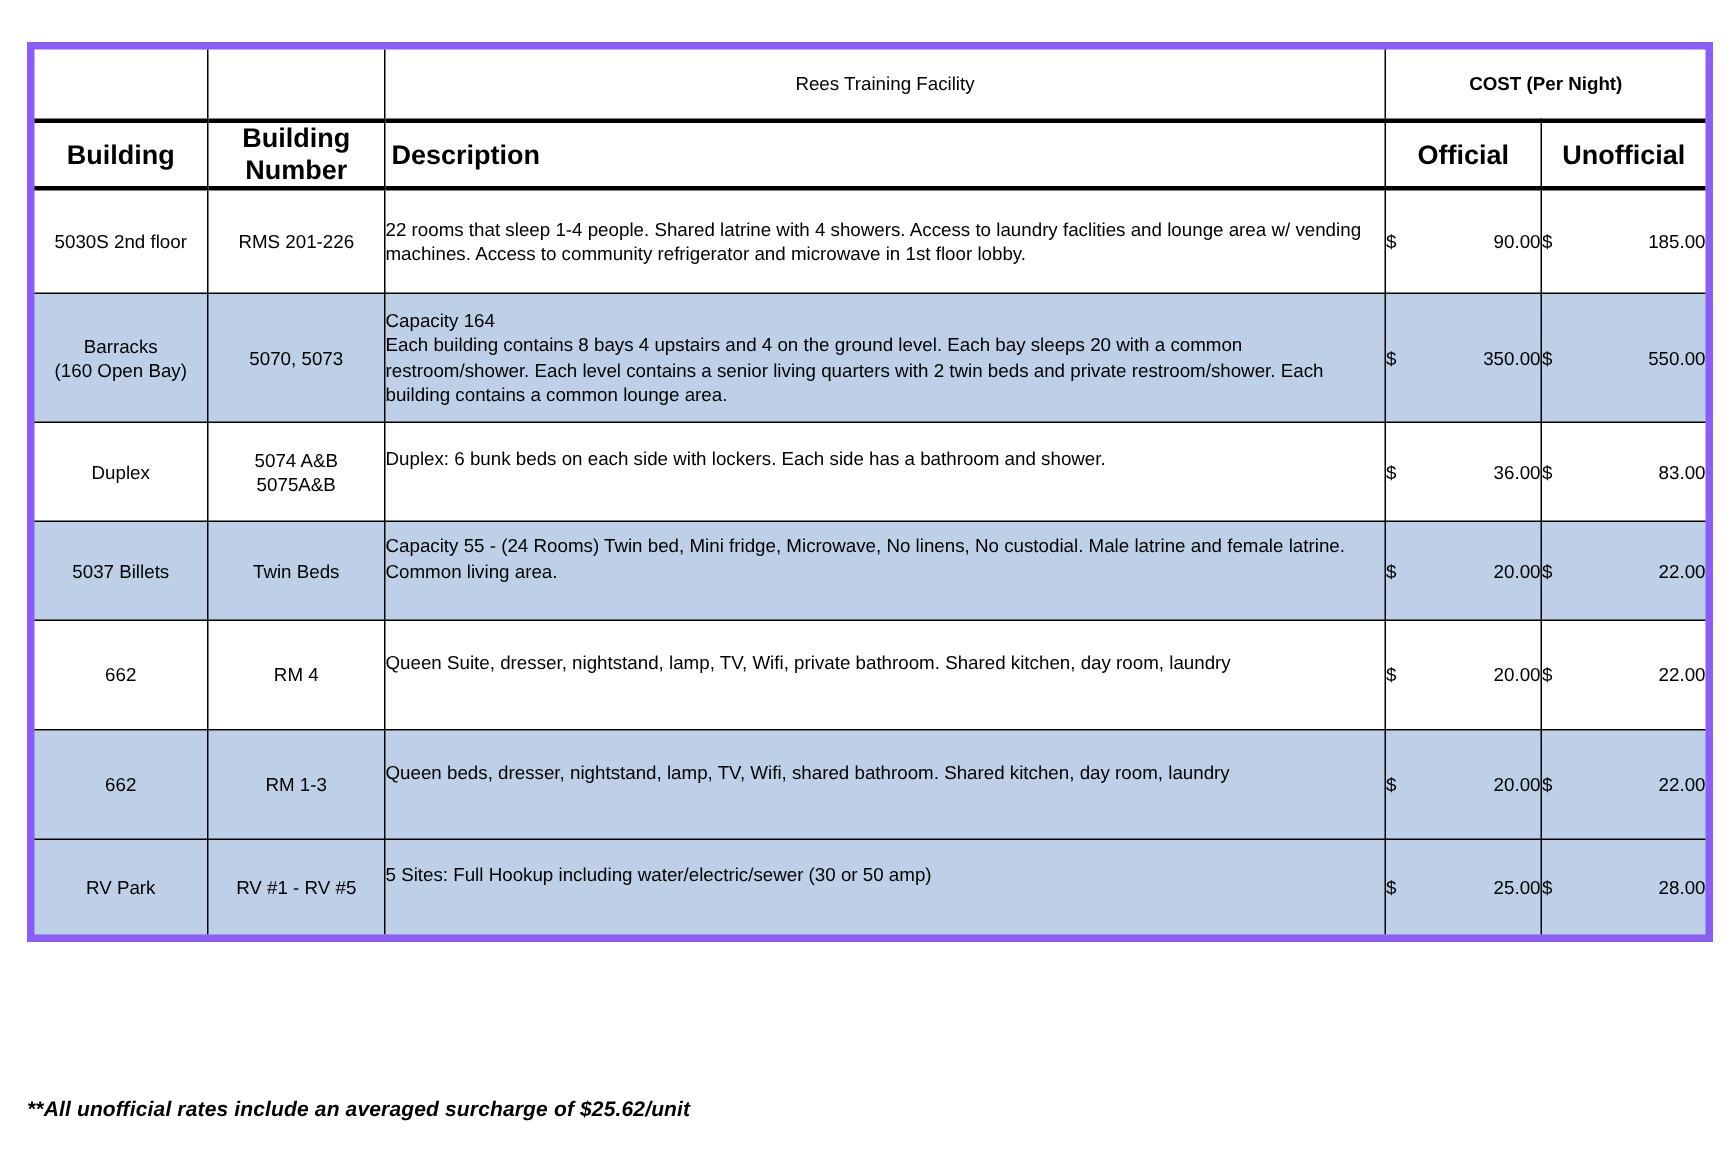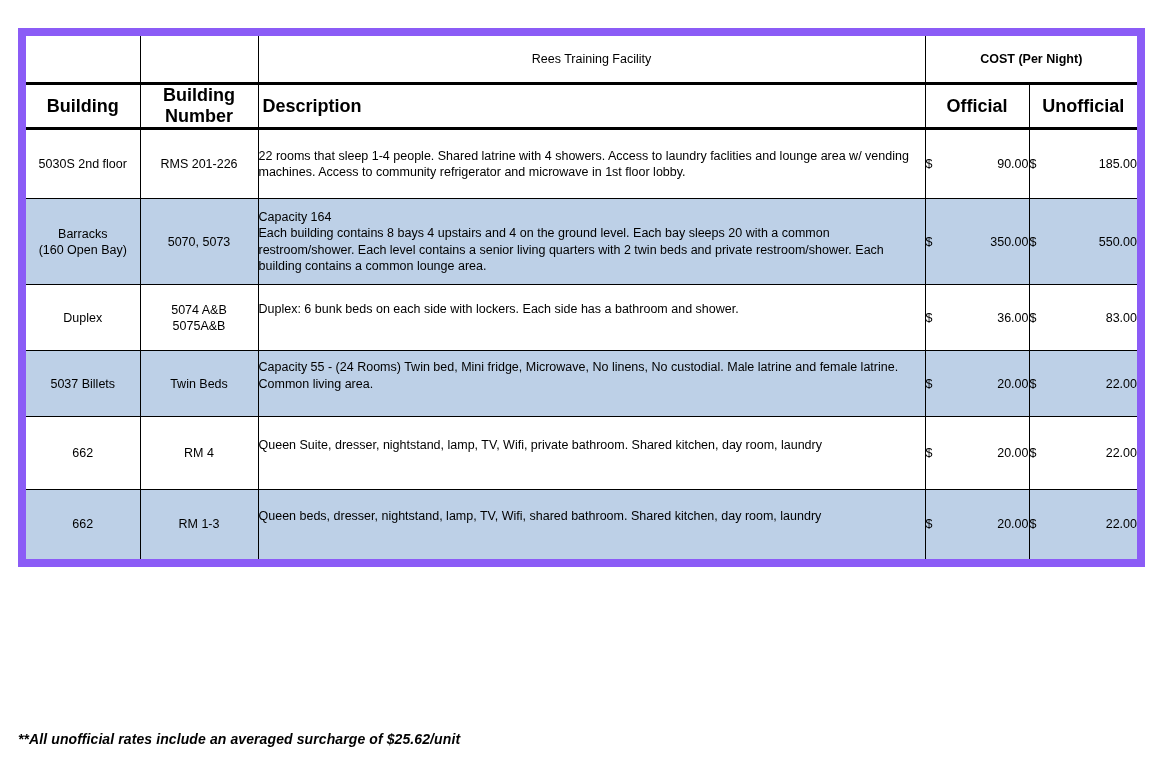--- a/index.html
+++ b/index.html
@@ -32,21 +32,21 @@
   table.rates td, table.rates th {
     border: 1px solid #000000;
     padding: 0;
     vertical-align: middle;
     font-size: 12.5px;
     font-weight: normal;
     background: #ffffff;
   }
   
   table.rates {
-    border: 8px solid #8b5cf6;
+    border: 5px solid #8b5cf6;
   }
   
   col.c-building    { width: 118px; }
   col.c-bldgnum     { width: 118px; }
   col.c-desc        { width: 667px; }
   col.c-official    { width: 104px; }
   col.c-unofficial  { width: 112px; }
 
   
   tr.hdr-title td {
@@ -270,20 +270,37 @@
         </td>
         <td class="cell-money">
           <div class="money-inner">
             <span class="sym">$</span>
             <span class="amt">22.00</span>
           </div>
         </td>
       </tr>
 
 
+      <tr class="drow alt" style="height:66px">
+        <td class="cell-building">RV Park</td>
+        <td class="cell-bldgnum">RV #1 - RV #5</td>
+        <td class="cell-desc mid">5 Sites: Full Hookup including water/electric/sewer (30 or 50 amp)</td>
+        <td class="cell-money">
+          <div class="money-inner">
+            <span class="sym">$</span>
+            <span class="amt">25.00</span>
+          </div>
+        </td>
+        <td class="cell-money">
+          <div class="money-inner">
+            <span class="sym">$</span>
+            <span class="amt">28.00</span>
+          </div>
+        </td>
+      </tr>
 
 
     </tbody>
   </table>
 
   <div class="footnote">**All unofficial rates include an averaged surcharge of $25.62/unit</div>
 
 </div>
 
 </body></html>

